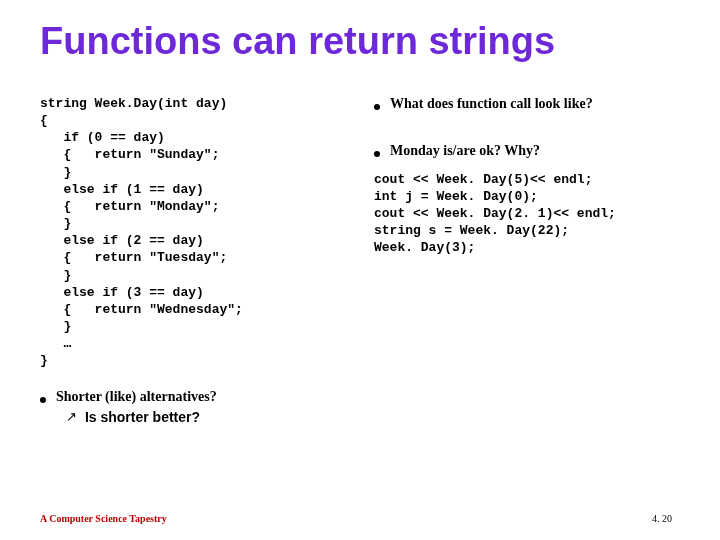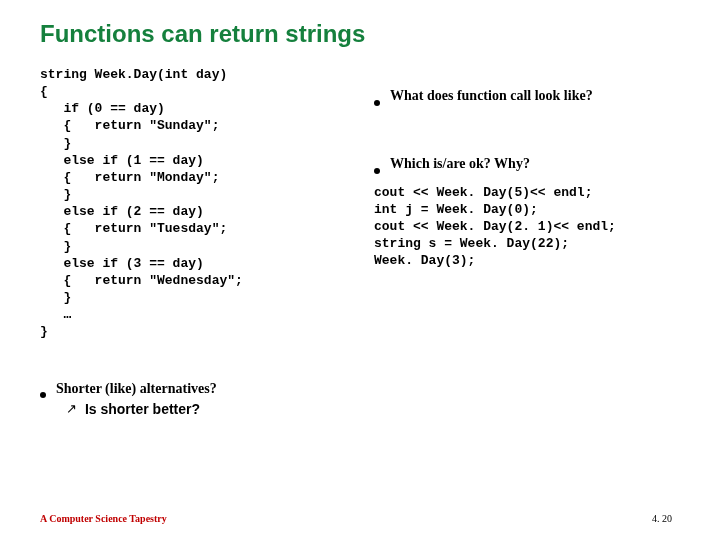--- a/index.html
+++ b/index.html
@@ -15,46 +15,46 @@
   .slide {
     padding: 20px 40px 10px 40px;
     box-sizing: border-box;
     width: 100%;
     height: 100%;
     position: relative;
   }
   .title {
     font-family: Arial, Helvetica, sans-serif;
     font-weight: bold;
-    font-size: 24px;
-    color: #15803d;
-    margin-bottom: 18px;
+    font-size: 38px;
+    color: #6d28d9;
+    margin-bottom: 32px;
   }
   .columns {
     display: flex;
     gap: 28px;
   }
   .col {
     flex: 1;
     font-size: 13px;
     line-height: 1.35;
     color: #000;
   }
   .code {
     font-family: "Courier New", Courier, monospace;
     font-weight: bold;
     white-space: pre;
     font-size: 13px;
     line-height: 1.32;
   }
   .bullet-row {
     display: flex;
-    align-items: flex-end;
+    align-items: center;
     gap: 10px;
-    margin-top: 21px;
+    margin-top: 0;
   }
   .bullet-dot {
     width: 6px;
     height: 6px;
     background: #000;
     border-radius: 50%;
     flex-shrink: 0;
     margin-top: 6px;
   }
   .bullet-text {
@@ -139,21 +139,21 @@
 
     <div class="col">
       <div class="bullet-row">
         <div class="bullet-dot"></div>
         <div class="bullet-text">What does function call look like?</div>
       </div>
       <div class="spacer-sm"></div>
       <div class="spacer-md"></div>
       <div class="bullet-row">
         <div class="bullet-dot"></div>
-        <div class="bullet-text">Which is/are ok? Why?</div>
+        <div class="bullet-text">Monday is/are ok? Why?</div>
       </div>
       <div class="spacer-sm"></div>
       <div class="code">cout &lt;&lt; Week. Day(5)&lt;&lt; endl;
 int j = Week. Day(0);
 cout &lt;&lt; Week. Day(2. 1)&lt;&lt; endl;
 string s = Week. Day(22);
 Week. Day(3);</div>
     </div>
 
   </div>

